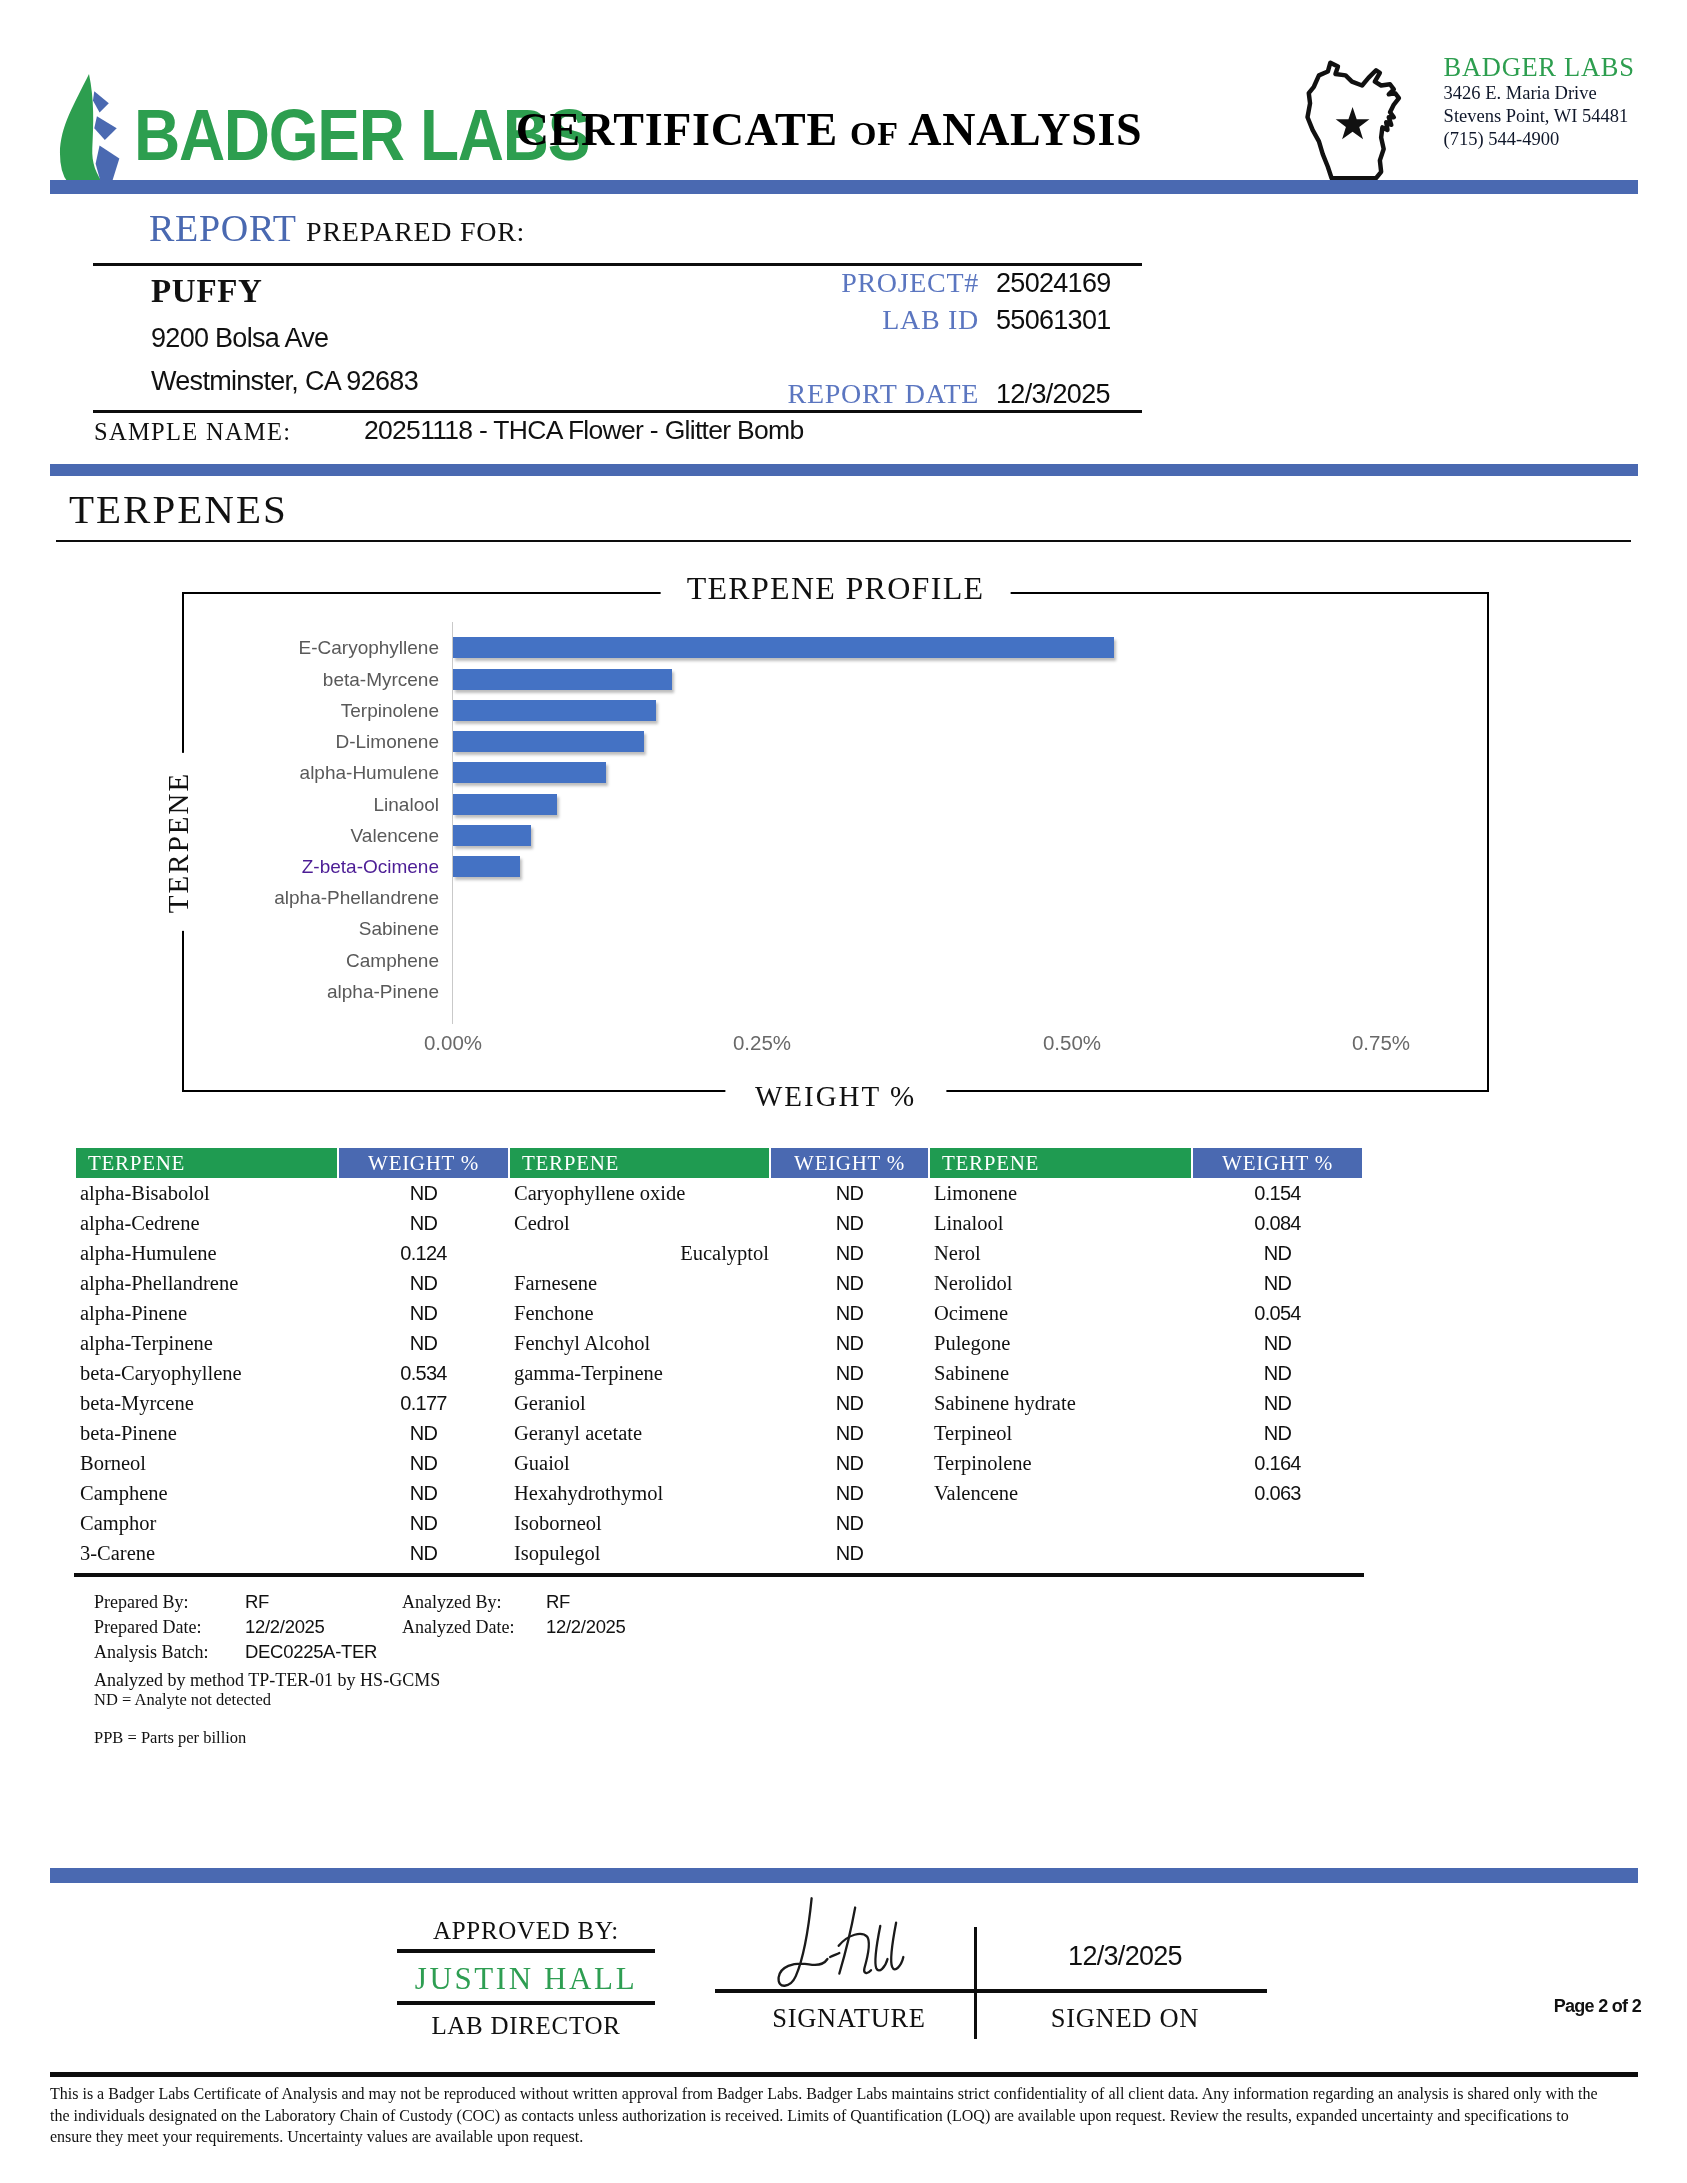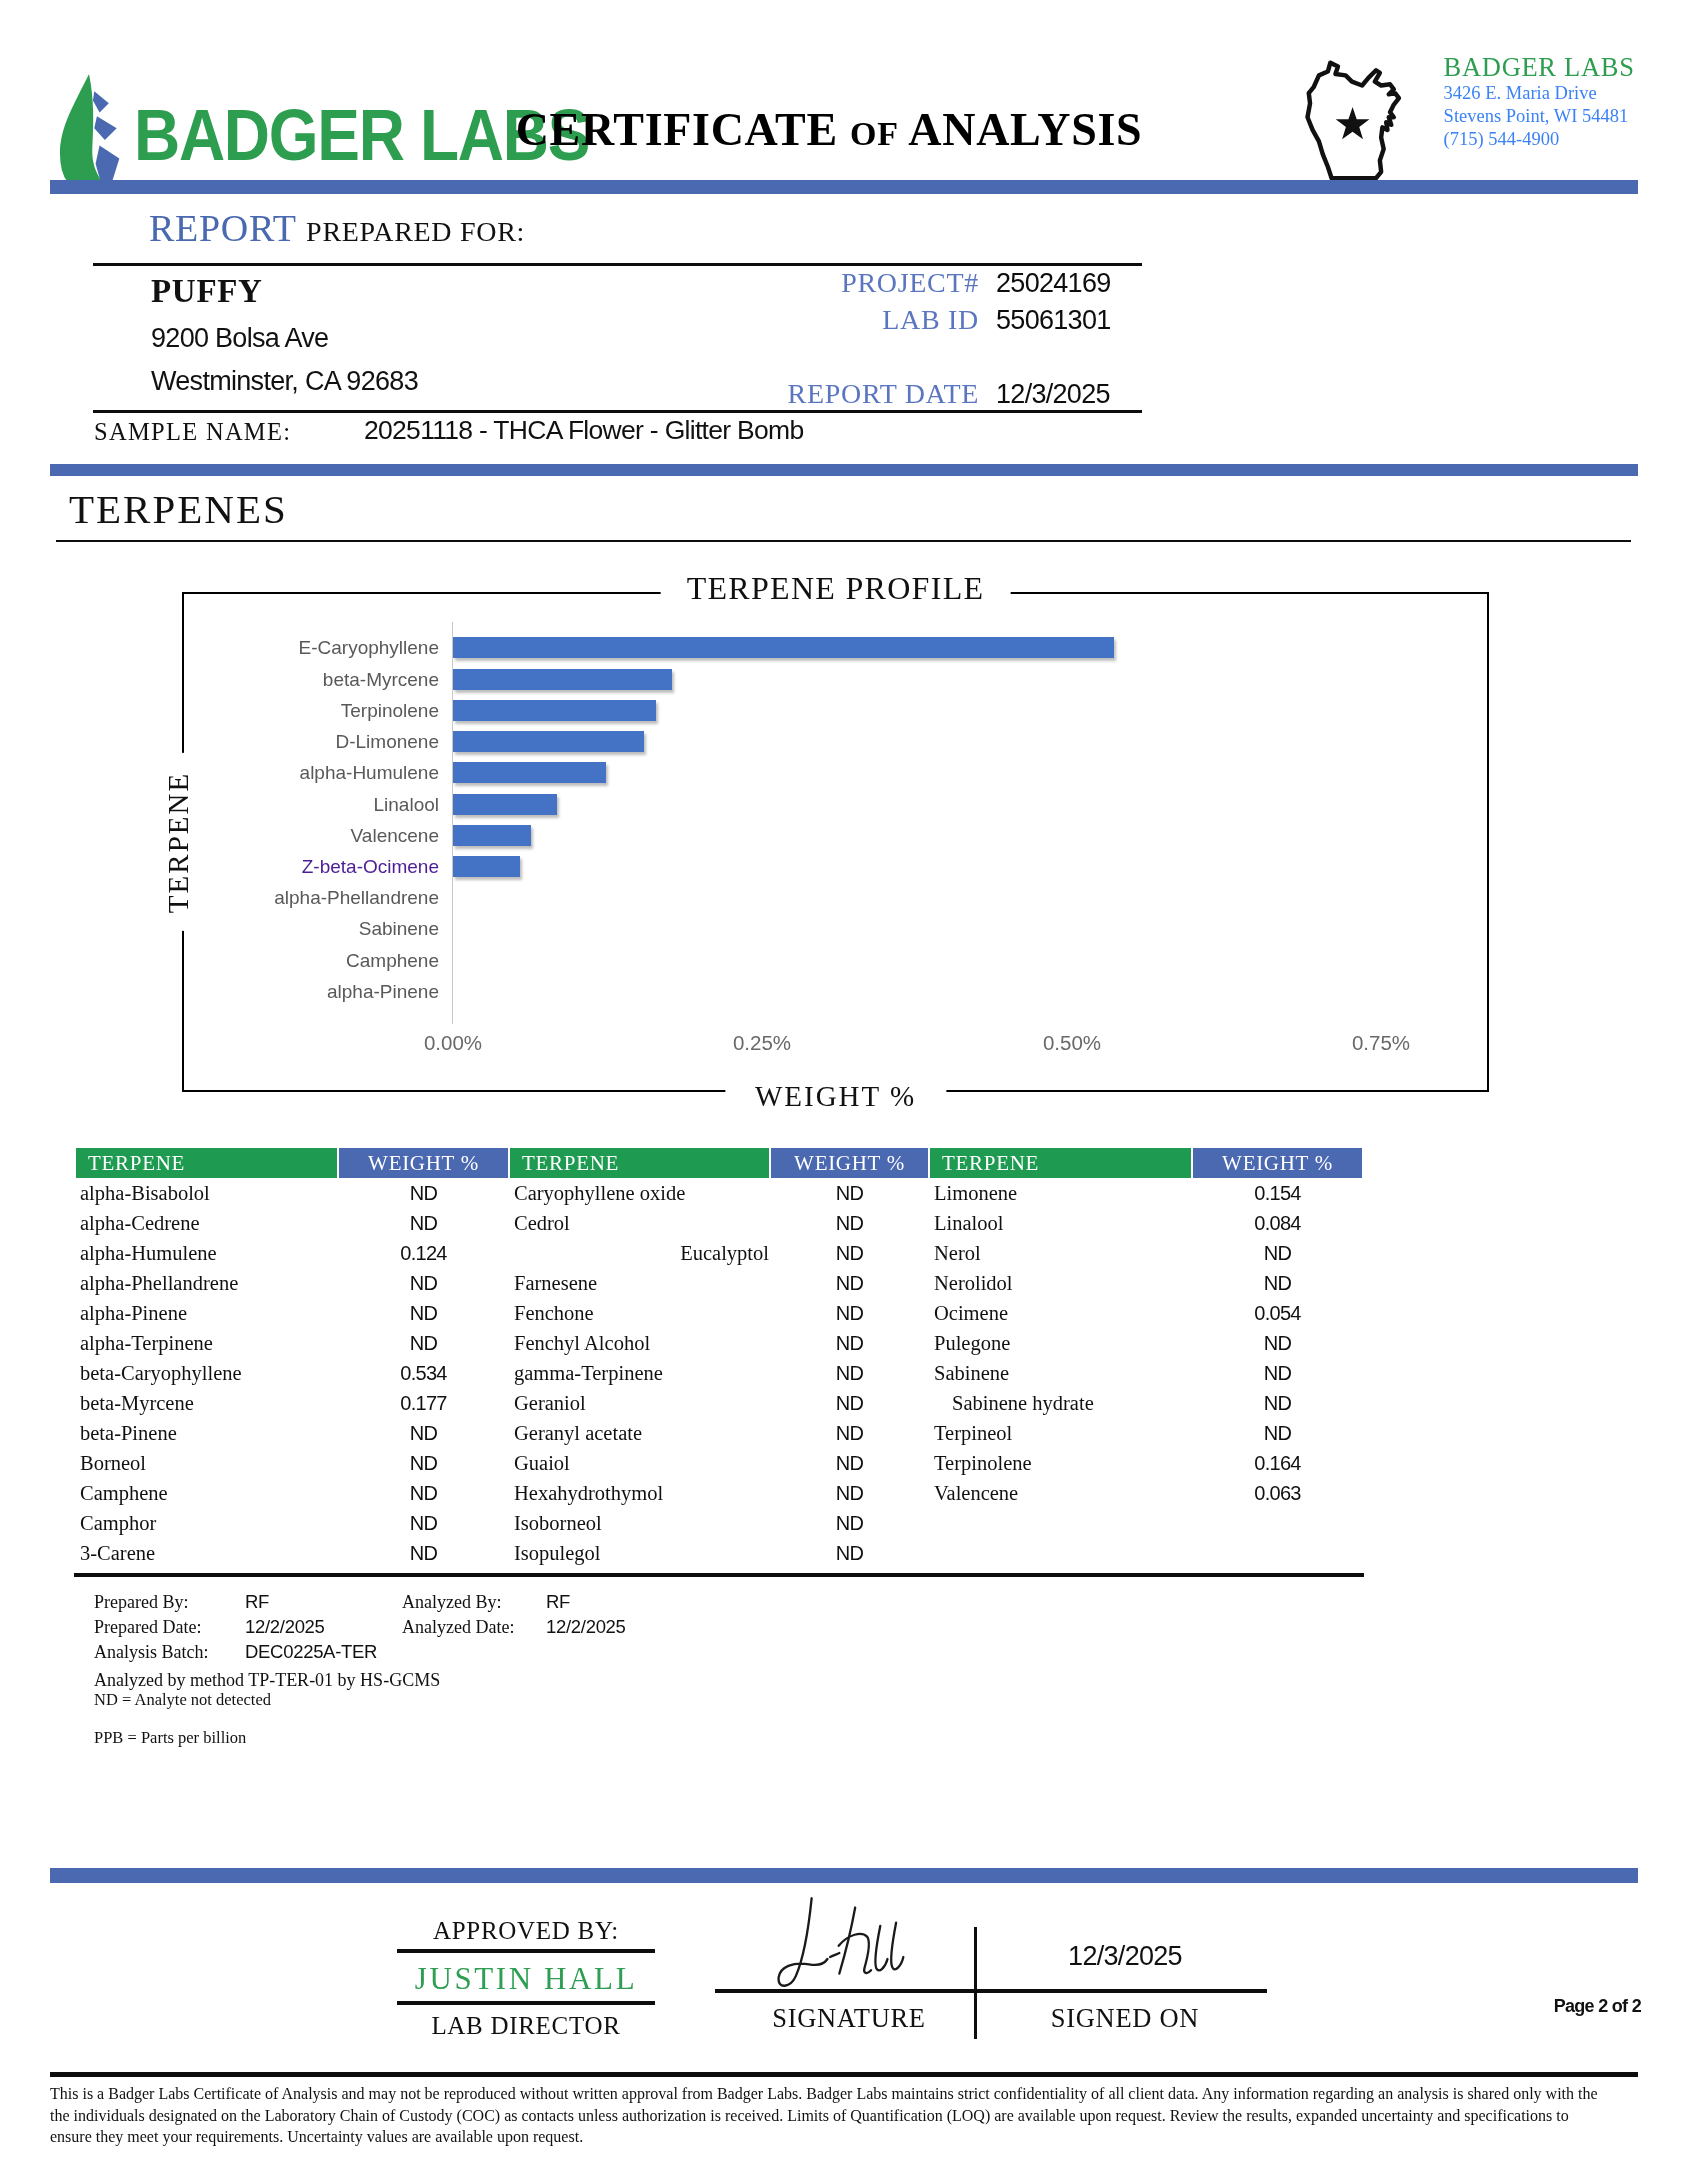--- a/index.html
+++ b/index.html
@@ -11,21 +11,21 @@
   
   .logo-wrap{left:56px;top:74px;display:flex;align-items:center;}
   .logo-text{font-family:"Liberation Sans",sans-serif;font-weight:700;font-size:64px;
              color:#2d9e4f;letter-spacing:-1.3px;margin-left:12px;transform:scaleY(1.12);transform-origin:center;}
   .coa-title{left:829px;top:103px;transform:translateX(-50%);font-weight:700;font-size:46px;
              letter-spacing:0.7px;white-space:nowrap;color:#000;}
   .coa-title .of{font-size:34px;}
   .lab-block{left:1291px;top:52px;display:flex;}
   .lab-text{margin-left:6.6px;}
   .lab-name{color:#2d9e4f;font-size:26.5px;letter-spacing:0.7px;line-height:30px;}
-  .lab-line{font-size:18.5px;line-height:23px;color:#3b82f6;}
+  .lab-line{font-size:18.5px;line-height:23px;color:#0f172a;}
 
   .bluebar{left:50px;width:1588px;background:#4a69b1;}
 
   
   .rep-head{left:149px;top:206px;font-size:38px;white-space:nowrap;}
   .rep-head .blue{color:#4a69b1;letter-spacing:0.7px;}
   .rep-head .rest{font-size:28px;letter-spacing:0.7px;}
   .hline{background:#0d0d0d;}
   .client-name{left:151px;top:273px;font-size:33px;font-weight:700;letter-spacing:0.7px;}
   .client-line{font-family:"Liberation Sans",sans-serif;font-size:27px;letter-spacing:-0.7px;}
@@ -262,21 +262,21 @@
       <div class="td name" style="padding-left: 4px;">beta-Caryophyllene</div>
       <div class="td val">0.534</div>
       <div class="td name" style="padding-left: 4px;">gamma-Terpinene</div>
       <div class="td val">ND</div>
       <div class="td name" style="padding-left: 4px;">Sabinene</div>
       <div class="td val">ND</div>
       <div class="td name" style="padding-left: 4px;">beta-Myrcene</div>
       <div class="td val">0.177</div>
       <div class="td name" style="padding-left: 4px;">Geraniol</div>
       <div class="td val">ND</div>
-      <div class="td name" style="padding-left: 4px; margin-left: 18px;">Sabinene hydrate</div>
+      <div class="td name" style="padding-left: 4px;">Sabinene hydrate</div>
       <div class="td val">ND</div>
       <div class="td name" style="padding-left: 4px;">beta-Pinene</div>
       <div class="td val">ND</div>
       <div class="td name" style="padding-left: 4px;">Geranyl acetate</div>
       <div class="td val">ND</div>
       <div class="td name" style="padding-left: 4px;">Terpineol</div>
       <div class="td val">ND</div>
       <div class="td name" style="padding-left: 4px;">Borneol</div>
       <div class="td val">ND</div>
       <div class="td name" style="padding-left: 4px;">Guaiol</div>

